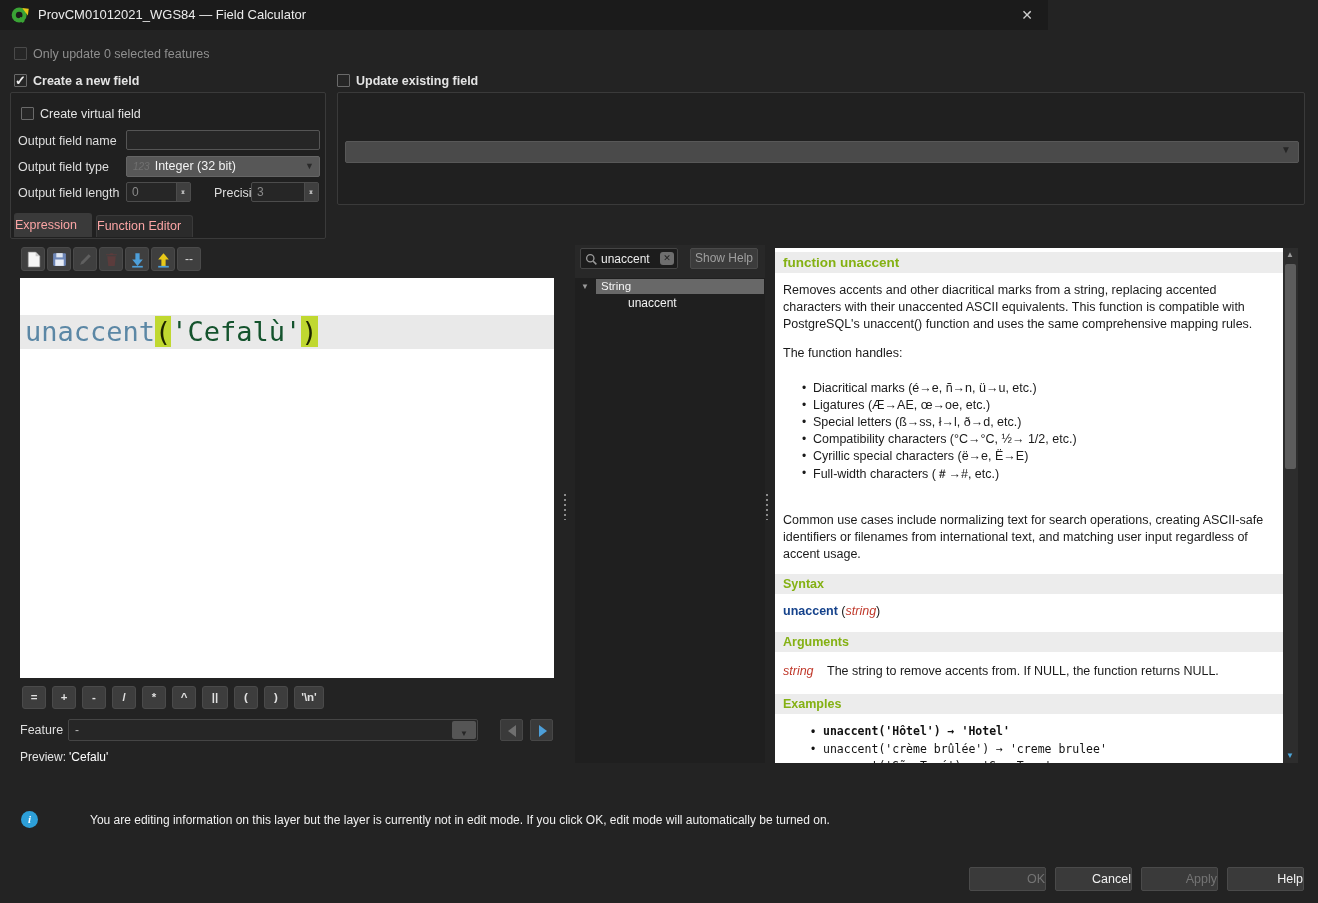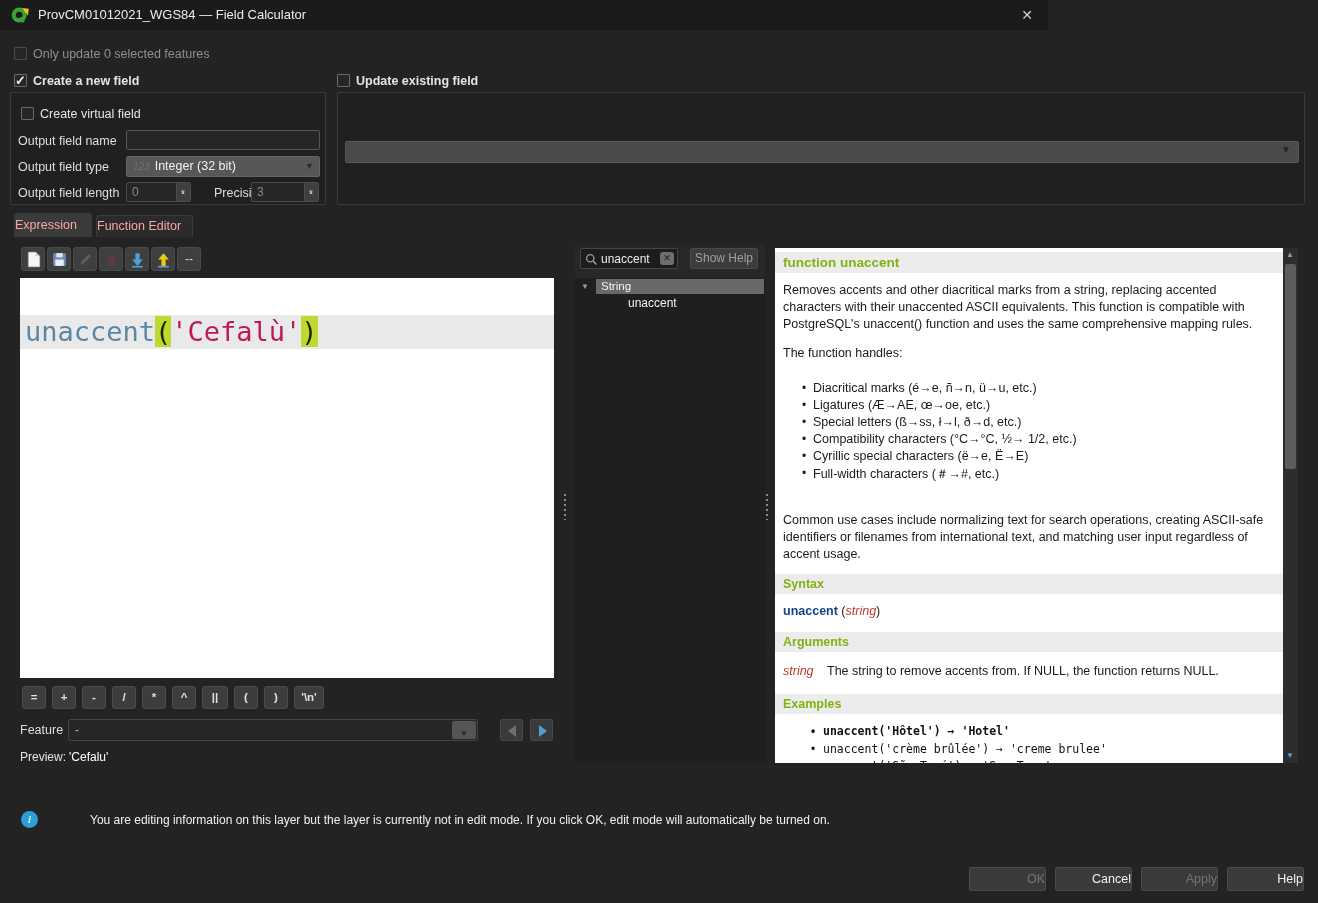--- a/index.html
+++ b/index.html
@@ -47,21 +47,21 @@
   .tbtn { position:absolute; top:247px; width:24px; height:24px; background:#3f3f3f; border:1px solid #4a4a4a;
     border-radius:3px; }
   .tbtn svg { position:absolute; left:3px; top:3px; }
   .tbtn.textbtn { color:#d8d8d8; text-align:center; line-height:22px; font-size:12px; }
   
   .editor { position:absolute; left:20px; top:278px; width:534px; height:400px; background:#ffffff; }
   .cur-line { position:absolute; left:0; top:37px; width:100%; height:34px; background:#e9e9e9;
     font-family:"DejaVu Sans Mono", monospace; font-size:27px; line-height:34px; white-space:pre; padding-left:5px; }
   .tok-fn { color:#5b87a5; }
   .tok-br { background:#c0d830; color:#1d2400; }
-  .tok-str { color:#be185d; }
+  .tok-str { color:#14532d; }
   
   .opbtn { position:absolute; top:686px; height:23px; background:#3d3d3d; border:1px solid #4a4a4a;
     border-radius:3px; color:#e0e0e0; text-align:center; line-height:21px; font-size:11.5px; font-weight:bold; }
   
   .feat-combo { position:absolute; left:68px; top:719px; width:410px; height:22px; background:#262626;
     border:1px solid #454545; border-radius:2px; color:#b9b9b9; line-height:20px; padding-left:6px; }
   .feat-combo .dd { position:absolute; right:1px; top:1px; width:24px; height:18px; background:#555;
     border-radius:2px; }
   .feat-combo .dd::after { content:"▼"; position:absolute; left:8px; top:3px; font-size:8px; color:#262626; }
   .navbtn { position:absolute; top:719px; width:23px; height:22px; background:#3a3a3a; border:1px solid #474747; border-radius:2px; }
@@ -141,21 +141,21 @@
 
   <div class="cb dim" style="left:14px; top:47px;"></div>
   <span class="cb-label dim" style="left:33px; top:47px;">Only update 0 selected features</span>
 
   <div class="cb checked" style="left:14px; top:74px;"></div>
   <span class="cb-label bold" style="left:33px; top:74px;">Create a new field</span>
 
   <div class="cb" style="left:337px; top:74px;"></div>
   <span class="cb-label bold" style="left:356px; top:74px;">Update existing field</span>
 
-  <div class="groupbox" style="left:10px; top:92px; width:316px; height:113px;">
+  <div class="groupbox" style="left:10px; top:92px; width:316px; height:147px;">
     <div class="cb" style="left:10px; top:14px;"></div>
     <span class="cb-label" style="left:29px; top:14px;">Create virtual field</span>
 
     <span class="fld-label" style="left:7px; top:41px;">Output field name</span>
     <input class="txt-input" style="left: 115px; top: 37px; width: 194px; height: 20px;" value="">
 
     <span class="fld-label" style="left:7px; top:67px;">Output field type</span>
     <div class="combo" style="left:115px; top:63px; width:194px; height:21px;">
       <span class="type-ic">123</span><span>Integer (32 bit)</span>
       <span class="arrow">▼</span>

